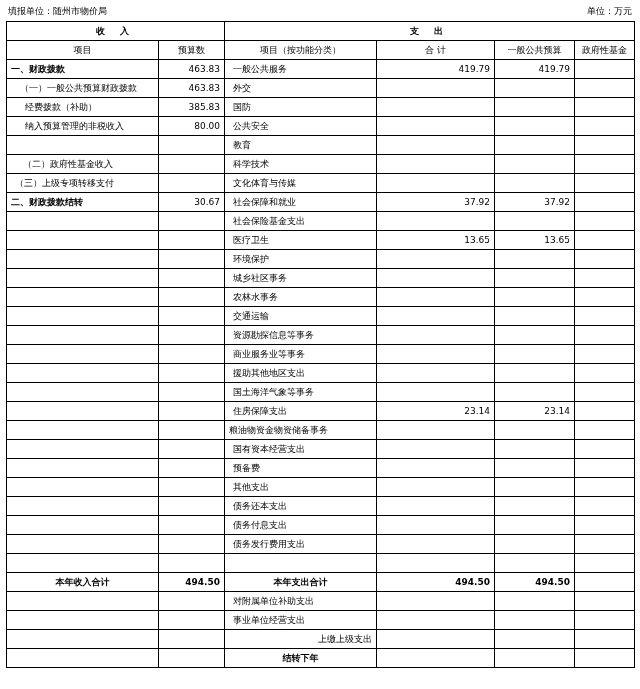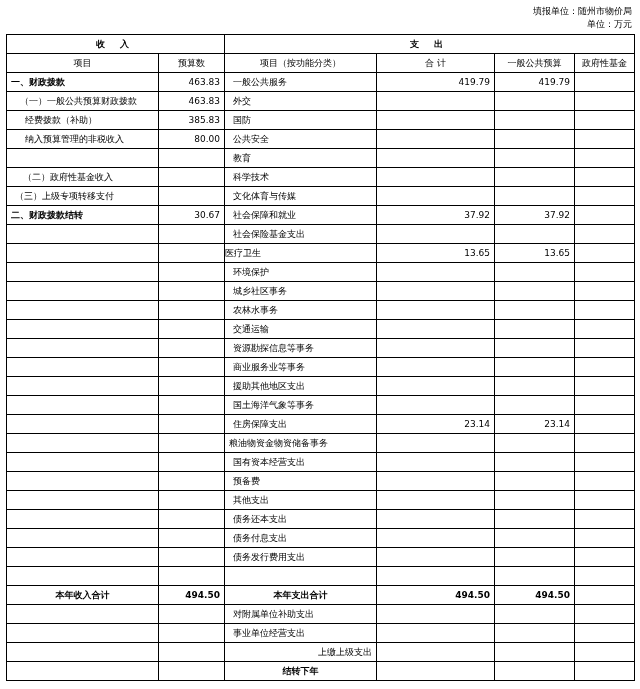--- a/index.html
+++ b/index.html
@@ -21,21 +21,20 @@
     height: 689px;
     box-sizing: border-box;
     padding: 0 6px;
   }
   .header-row {
     display: flex;
     justify-content: space-between;
     align-items: flex-end;
     font-size: 9px;
     padding: 5px 2px 3px 2px;
-    flex-direction: column;
   }
   .header-left { white-space: nowrap; }
   .header-right { white-space: nowrap; }
 
   table.budget {
     border-collapse: collapse;
     table-layout: fixed;
     width: 628px;
     border: 1px solid #000;
   }
@@ -180,21 +179,21 @@
           <td class="lbl"></td>
           <td class="num"></td>
           <td class="lbl" style="padding-left: 8px;">社会保险基金支出</td>
           <td class="num"></td>
           <td class="num"></td>
           <td class="num"></td>
         </tr>
         <tr>
           <td class="lbl"></td>
           <td class="num"></td>
-          <td class="lbl" style="padding-left: 0;">医疗卫生</td>
+          <td class="lbl" style="padding-left: 8px;">医疗卫生</td>
           <td class="num">13.65</td>
           <td class="num">13.65</td>
           <td class="num"></td>
         </tr>
         <tr>
           <td class="lbl"></td>
           <td class="num"></td>
           <td class="lbl" style="padding-left: 8px;">环境保护</td>
           <td class="num"></td>
           <td class="num"></td>

